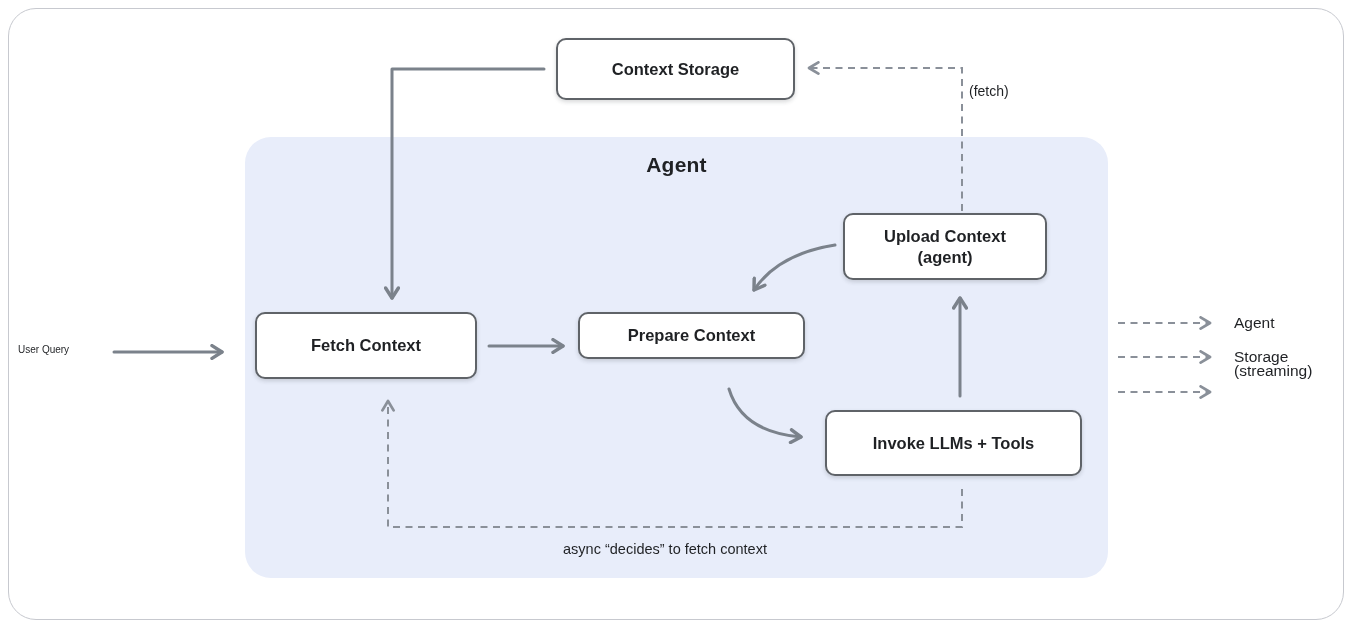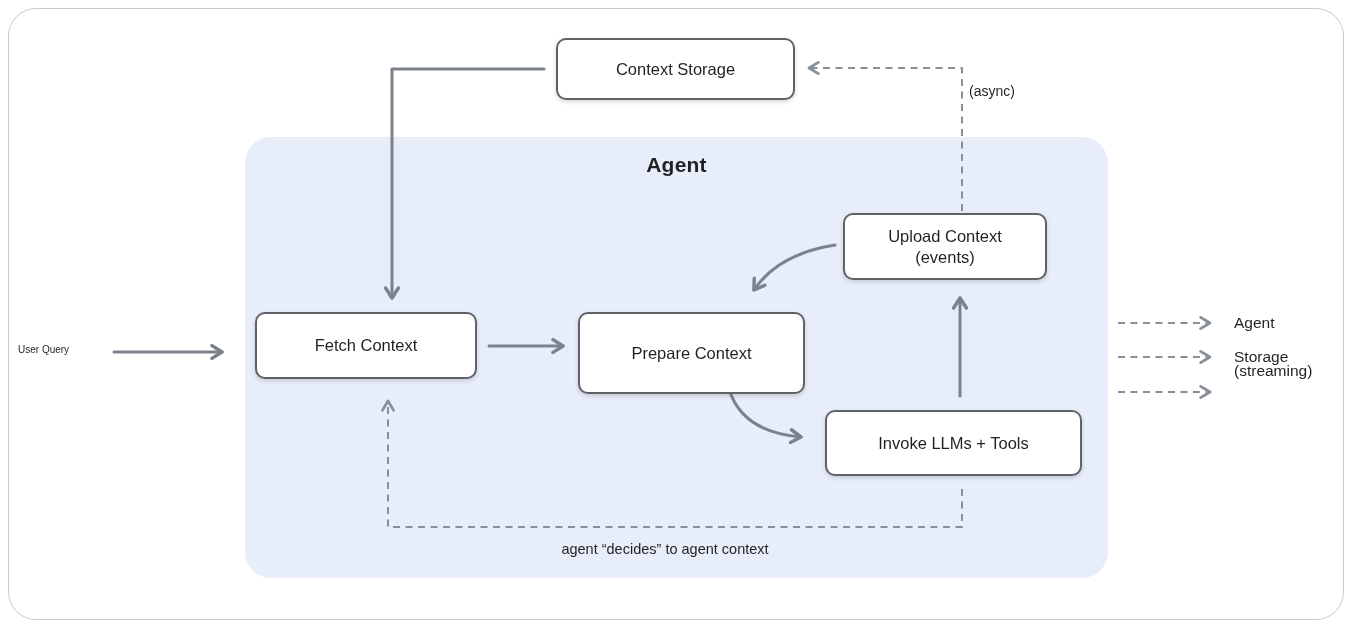--- a/index.html
+++ b/index.html
@@ -17,24 +17,24 @@
   .stage{position:relative;width:1360px;height:637px}
   .outer-card{position:absolute;left:8px;top:8px;width:1336px;height:612px;
     border:1.5px solid var(--outer-border);border-radius:28px;background:#ffffff}
   .agent-container{position:absolute;left:245px;top:137px;width:863px;height:441px;
     background:var(--agent-fill);border-radius:26px}
   .agent-title{position:absolute;left:245px;top:153px;width:863px;text-align:center;
     font-size:21px;font-weight:700;letter-spacing:.2px}
   .node{position:absolute;display:flex;flex-direction:column;align-items:center;justify-content:center;
     background:var(--box-fill);border:2px solid var(--box-border);border-radius:10px;
     box-shadow:0 2px 4px rgba(40,44,48,.18);
-    font-size:16.5px;font-weight:400;text-align:center;line-height:1.25;color:var(--text)}
+    font-size:16.5px;font-weight:700;text-align:center;line-height:1.25;color:var(--text)}
   .node-storage{left:556px;top:38px;width:239px;height:62px}
   .node-fetch{left:255px;top:312px;width:222px;height:67px}
-  .node-prepare{left:578px;top:312px;width:227px;height:82px}
+  .node-prepare{left:578px;top:312px;width:227px;height:47px}
   .node-upload{left:843px;top:213px;width:204px;height:67px}
   .node-invoke{left:825px;top:410px;width:257px;height:66px}
   .arrow-layer{position:absolute;left:0;top:0;width:1360px;height:637px;pointer-events:none}
   .solid{stroke:var(--arrow-solid);stroke-width:3;fill:none;stroke-linecap:round;stroke-linejoin:round}
   .dashed{stroke:var(--arrow-dashed);stroke-width:2;fill:none;stroke-dasharray:7 5.5;stroke-linecap:butt}
   .lbl{position:absolute;white-space:nowrap}
   .lbl-user-query{left:18px;top:344px;font-size:10px}
   .lbl-async{left:969px;top:83px;font-size:14px}
   .lbl-decides{left:460px;top:541px;width:410px;text-align:center;font-size:14.5px;white-space:normal}
   .legend-label{position:absolute;left:1234px;font-size:15.5px}
@@ -81,28 +81,28 @@
   <div class="node node-fetch">
     <span>Fetch Context</span>
   </div>
 
   <div class="node node-prepare">
     <span>Prepare Context</span>
   </div>
 
   <div class="node node-upload">
     <span>Upload Context</span>
-    <span>(events)</span>
+    <span>(agent)</span>
   </div>
 
   <div class="node node-invoke">
     <span>Invoke LLMs + Tools</span>
   </div>
 
   <div class="lbl lbl-user-query">User Query</div>
-  <div class="lbl lbl-async">(async)</div>
-  <div class="lbl lbl-decides">agent “decides” to agent context</div>
+  <div class="lbl lbl-async">(fetch)</div>
+  <div class="lbl lbl-decides">async “decides” to fetch context</div>
 
   <div class="legend-label legend-1">Agent</div>
   <div class="legend-label legend-2">Storage</div>
   <div class="legend-label legend-3">(streaming)</div>
 
 </div>
 
 </body></html>

